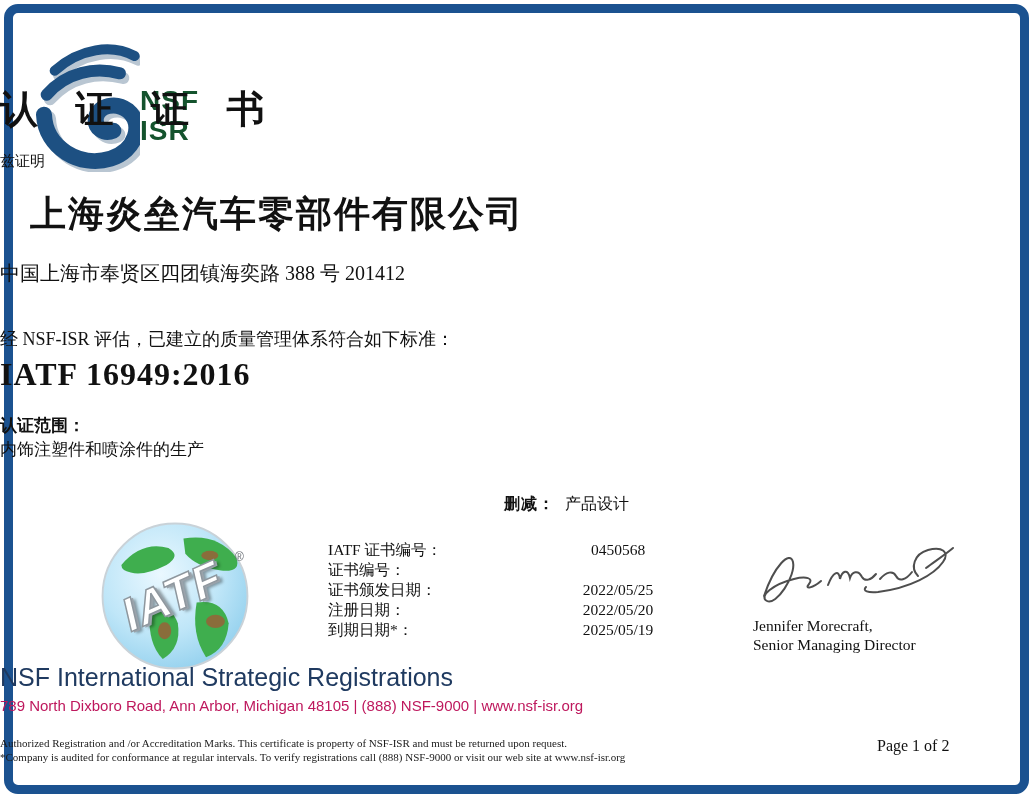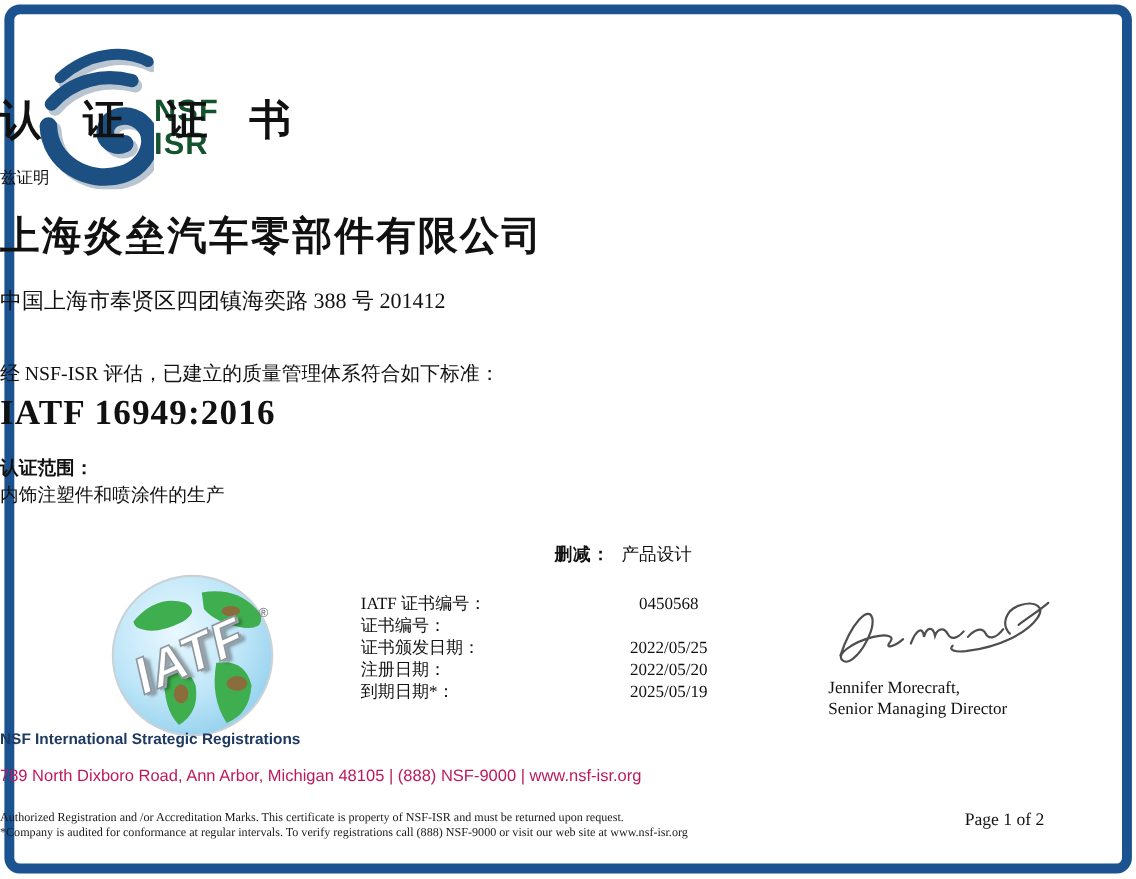--- a/index.html
+++ b/index.html
@@ -9,40 +9,40 @@
          border:9px solid #1b5290;border-radius:14px;pointer-events:none;}
   .abs{position:absolute;}
   .ctr{left:0;right:0;}
   
   .nsf-text{position:absolute;left:112px;top:52px;
             font-family:"Liberation Sans","DejaVu Sans",sans-serif;
             font-weight:bold;font-size:28px;line-height:30px;color:#14532d;letter-spacing:1px;}
   
   .title{top:84px;font-size:38px;letter-spacing:14px;font-weight:600;}
   .certify{top:152px;font-size:15px;}
-  .company{top:190px;font-size:36px;font-weight:600;letter-spacing:2px;}
+  .company{top:190px;font-size:36px;font-weight:600;letter-spacing:2px;padding-left:30px;}
   .address{top:260px;font-size:20px;}
   .extnote{top:297px;font-size:16px;}
   .assess{top:327px;font-size:18px;}
   .standard{top:356px;font-size:32px;font-weight:bold;letter-spacing:1px;}
   .scopehead{top:414px;font-size:17px;font-weight:bold;}
   .scopetext{top:438px;font-size:17px;}
   .exclusion{left:456px;top:494px;font-size:16px;}
   .exclusion b{letter-spacing:1px;margin-left:48px;}
   .exclusion .val{margin-left:10px;}
   
   .details{left:328px;top:528px;width:430px;font-size:15.5px;margin-top:12px;}
   .drow{position:relative;height:20px;line-height:20px;}
   .dlabel{position:absolute;left:0;}
-  .dvalue{position:absolute;left:140px;width:280px;text-align:center;}
+  .dvalue{position:absolute;left:150px;width:280px;text-align:center;}
   
   .signame{left:753px;top:616px;font-size:15.5px;line-height:19px;}
   
   .footer-org{top:663px;font-family:"Liberation Sans","DejaVu Sans",sans-serif;
-              font-weight:bold;font-size:14px;color:#1f3a60;}
+              font-weight:normal;font-size:25px;color:#1f3a60;}
   .footer-contact{top:697px;font-family:"Liberation Sans","DejaVu Sans",sans-serif;
                   font-size:15px;color:#be185d;}
   .fineprint{top:737px;font-size:11px;line-height:13.5px;color:#1a1a1a;}
   .pagenum{left:877px;top:737px;font-size:16px;}
   
   .globe{left:95px;top:516px;width:160px;height:160px;}
   .globe-letters{position:absolute;left:2px;top:52px;width:150px;text-align:center;
       font-family:"Liberation Sans","DejaVu Sans",sans-serif;font-style:italic;font-weight:bold;
       font-size:47px;color:#fff;letter-spacing:1px;transform:rotate(-24deg);
       -webkit-text-stroke:1.5px #8e979e;

